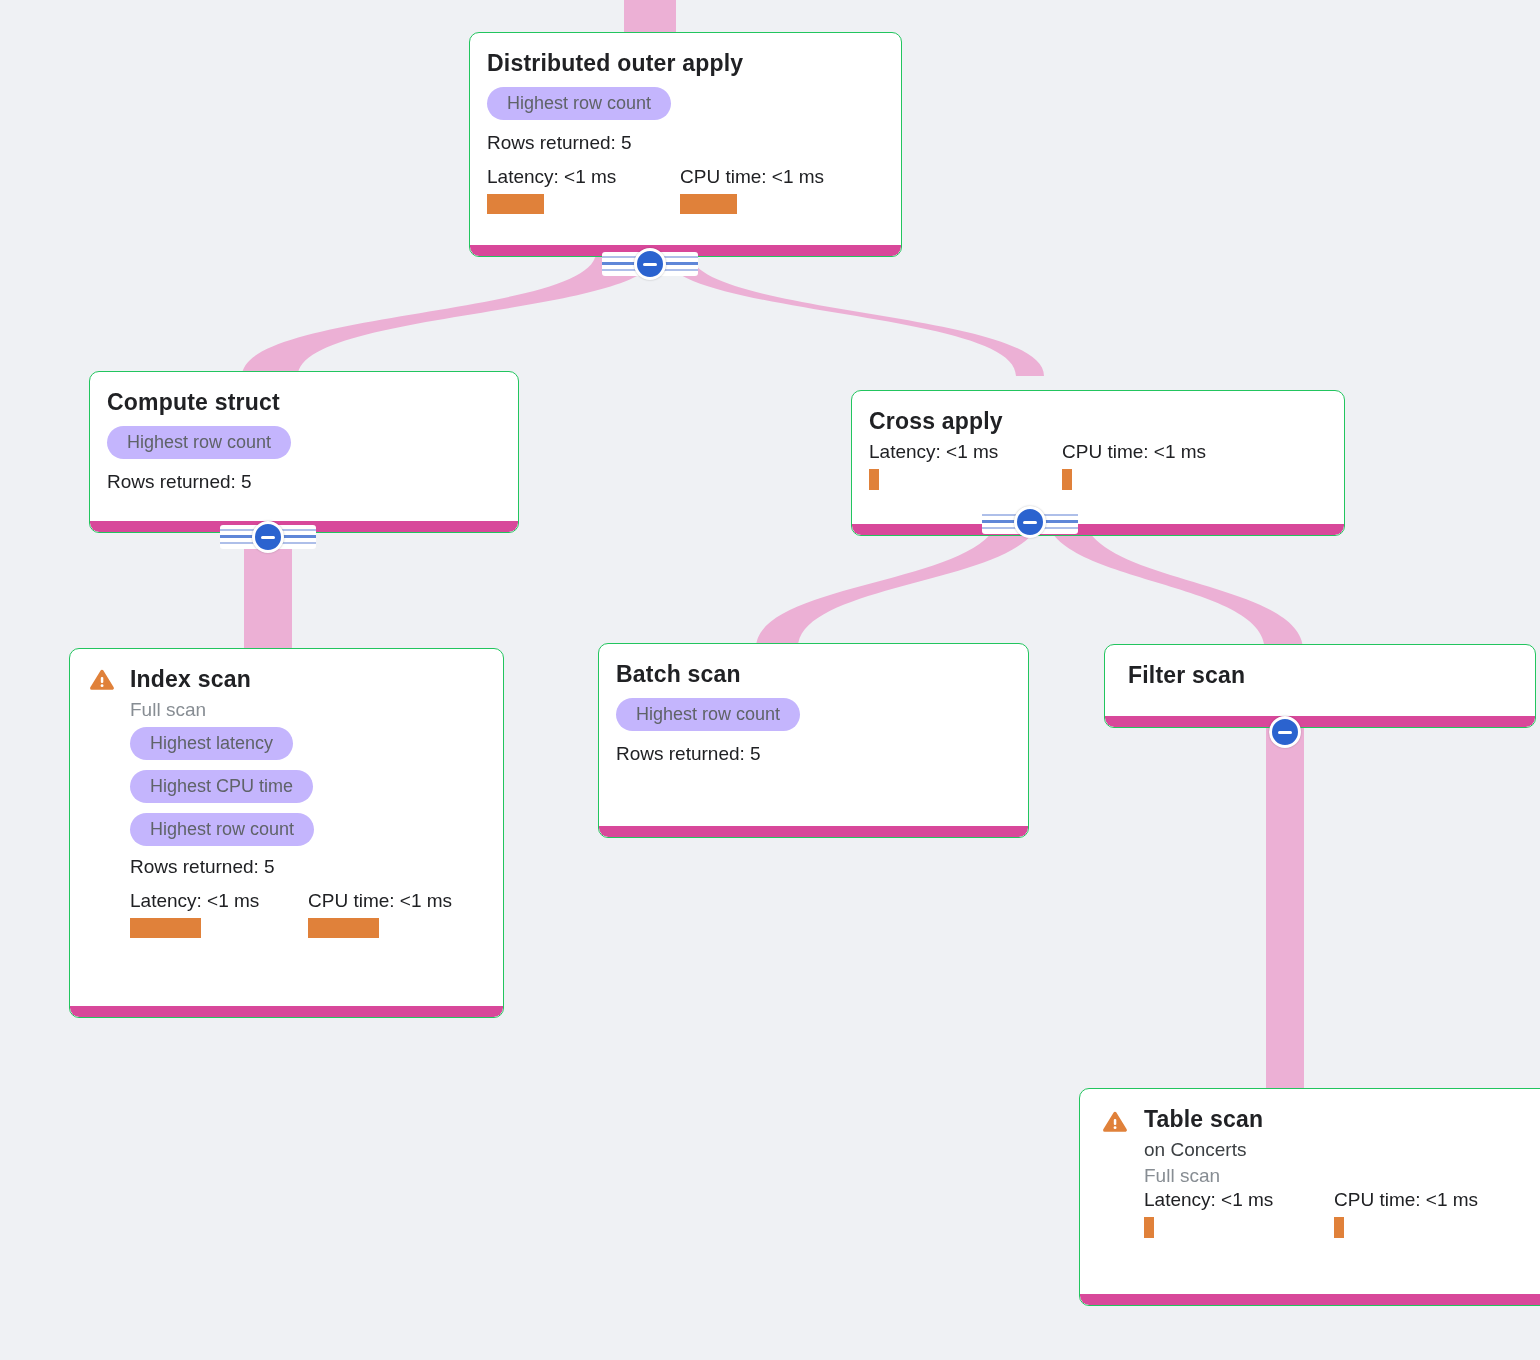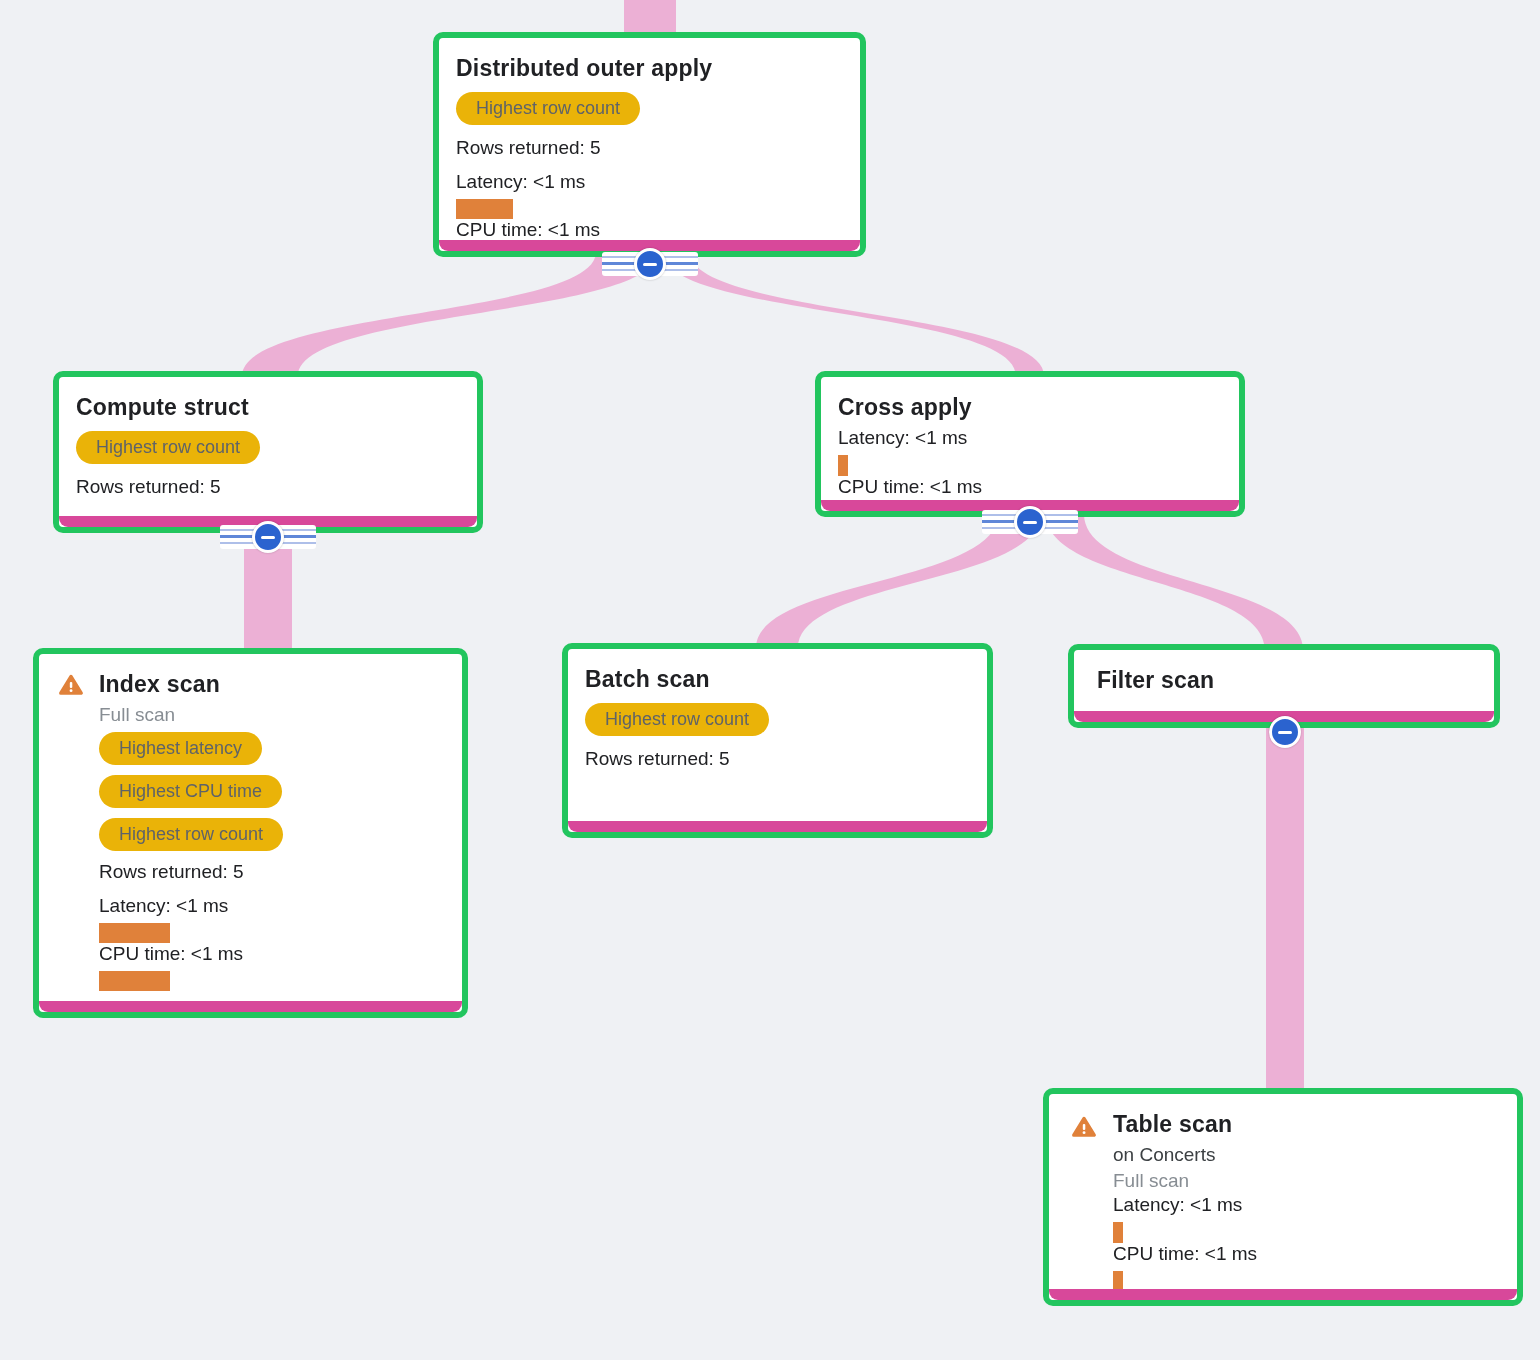--- a/index.html
+++ b/index.html
@@ -12,25 +12,26 @@
     width:1540px;height:1360px;
     background:#eff1f4;
     overflow:hidden;
   }
   svg.edges{position:absolute;left:0;top:0;z-index:0;}
 
   
   .node{
     position:absolute;
     background:#ffffff;
-    border:6px solid #22c55e;
+    border:1px solid #22c55e;
     border-radius:10px;
     box-sizing:border-box;
     z-index:2;
     overflow:hidden;
+    margin-left:36px;
   }
   .node-body{
     position:relative;
     padding:13px 17px 10px 17px;
   }
   .accent{
     position:absolute;left:0;right:0;bottom:0;height:11px;
     background:#d8489a;
     border-radius:0 0 9px 9px;
   }
@@ -46,34 +47,34 @@
     color:#3c4043;
     margin:4px 0 2px 0;
   }
   .graytext{
     font-size:19px;
     color:#878d93;
     margin:4px 0 6px 0;
   }
   .pill{
     display:inline-block;
-    background:#eab308;
+    background:#c4b5fd;
     color:#5f6368;
     font-size:18px;
     padding:6px 20px;
     border-radius:18px;
     margin:4px 0 6px 0;
   }
   .pill-stack .pill{display:table;margin:0 0 10px 0;}
   .rows{
     font-size:19px;
     color:#202124;
     margin:6px 0 4px 0;
   }
-  .metrics{display:flex;margin-top:12px;flex-direction:column;}
+  .metrics{display:flex;margin-top:12px;}
   .metric{width:193px;}
   .mlabel{font-size:19px;color:#202124;}
   .bar{background:#e0813a;margin-top:6px;}
   .bar-h{width:57px;height:20px;}
   .bar-h-wide{width:71px;height:20px;}
   .bar-v{width:10px;height:21px;}
 
   
   .warning-icon{
     position:absolute;
@@ -147,21 +148,21 @@
 
   <div class="node" style="left:53px;top:371px;width:430px;height:162px;">
     <div class="node-body">
       <div class="title">Compute struct</div>
       <div><span class="pill">Highest row count</span></div>
       <div class="rows">Rows returned: 5</div>
     </div>
     <div class="accent"></div>
   </div>
 
-  <div class="node" style="left:815px;top:371px;width:430px;height:146px;">
+  <div class="node" style="left:815px;top:390px;width:494px;height:146px;">
     <div class="node-body">
       <div class="title">Cross apply</div>
       <div class="metrics" style="margin-top:6px;">
         <div class="metric">
           <div class="mlabel">Latency: &lt;1 ms</div>
           <div class="bar bar-v"></div>
         </div>
         <div class="metric">
           <div class="mlabel">CPU time: &lt;1 ms</div>
           <div class="bar bar-v"></div>

